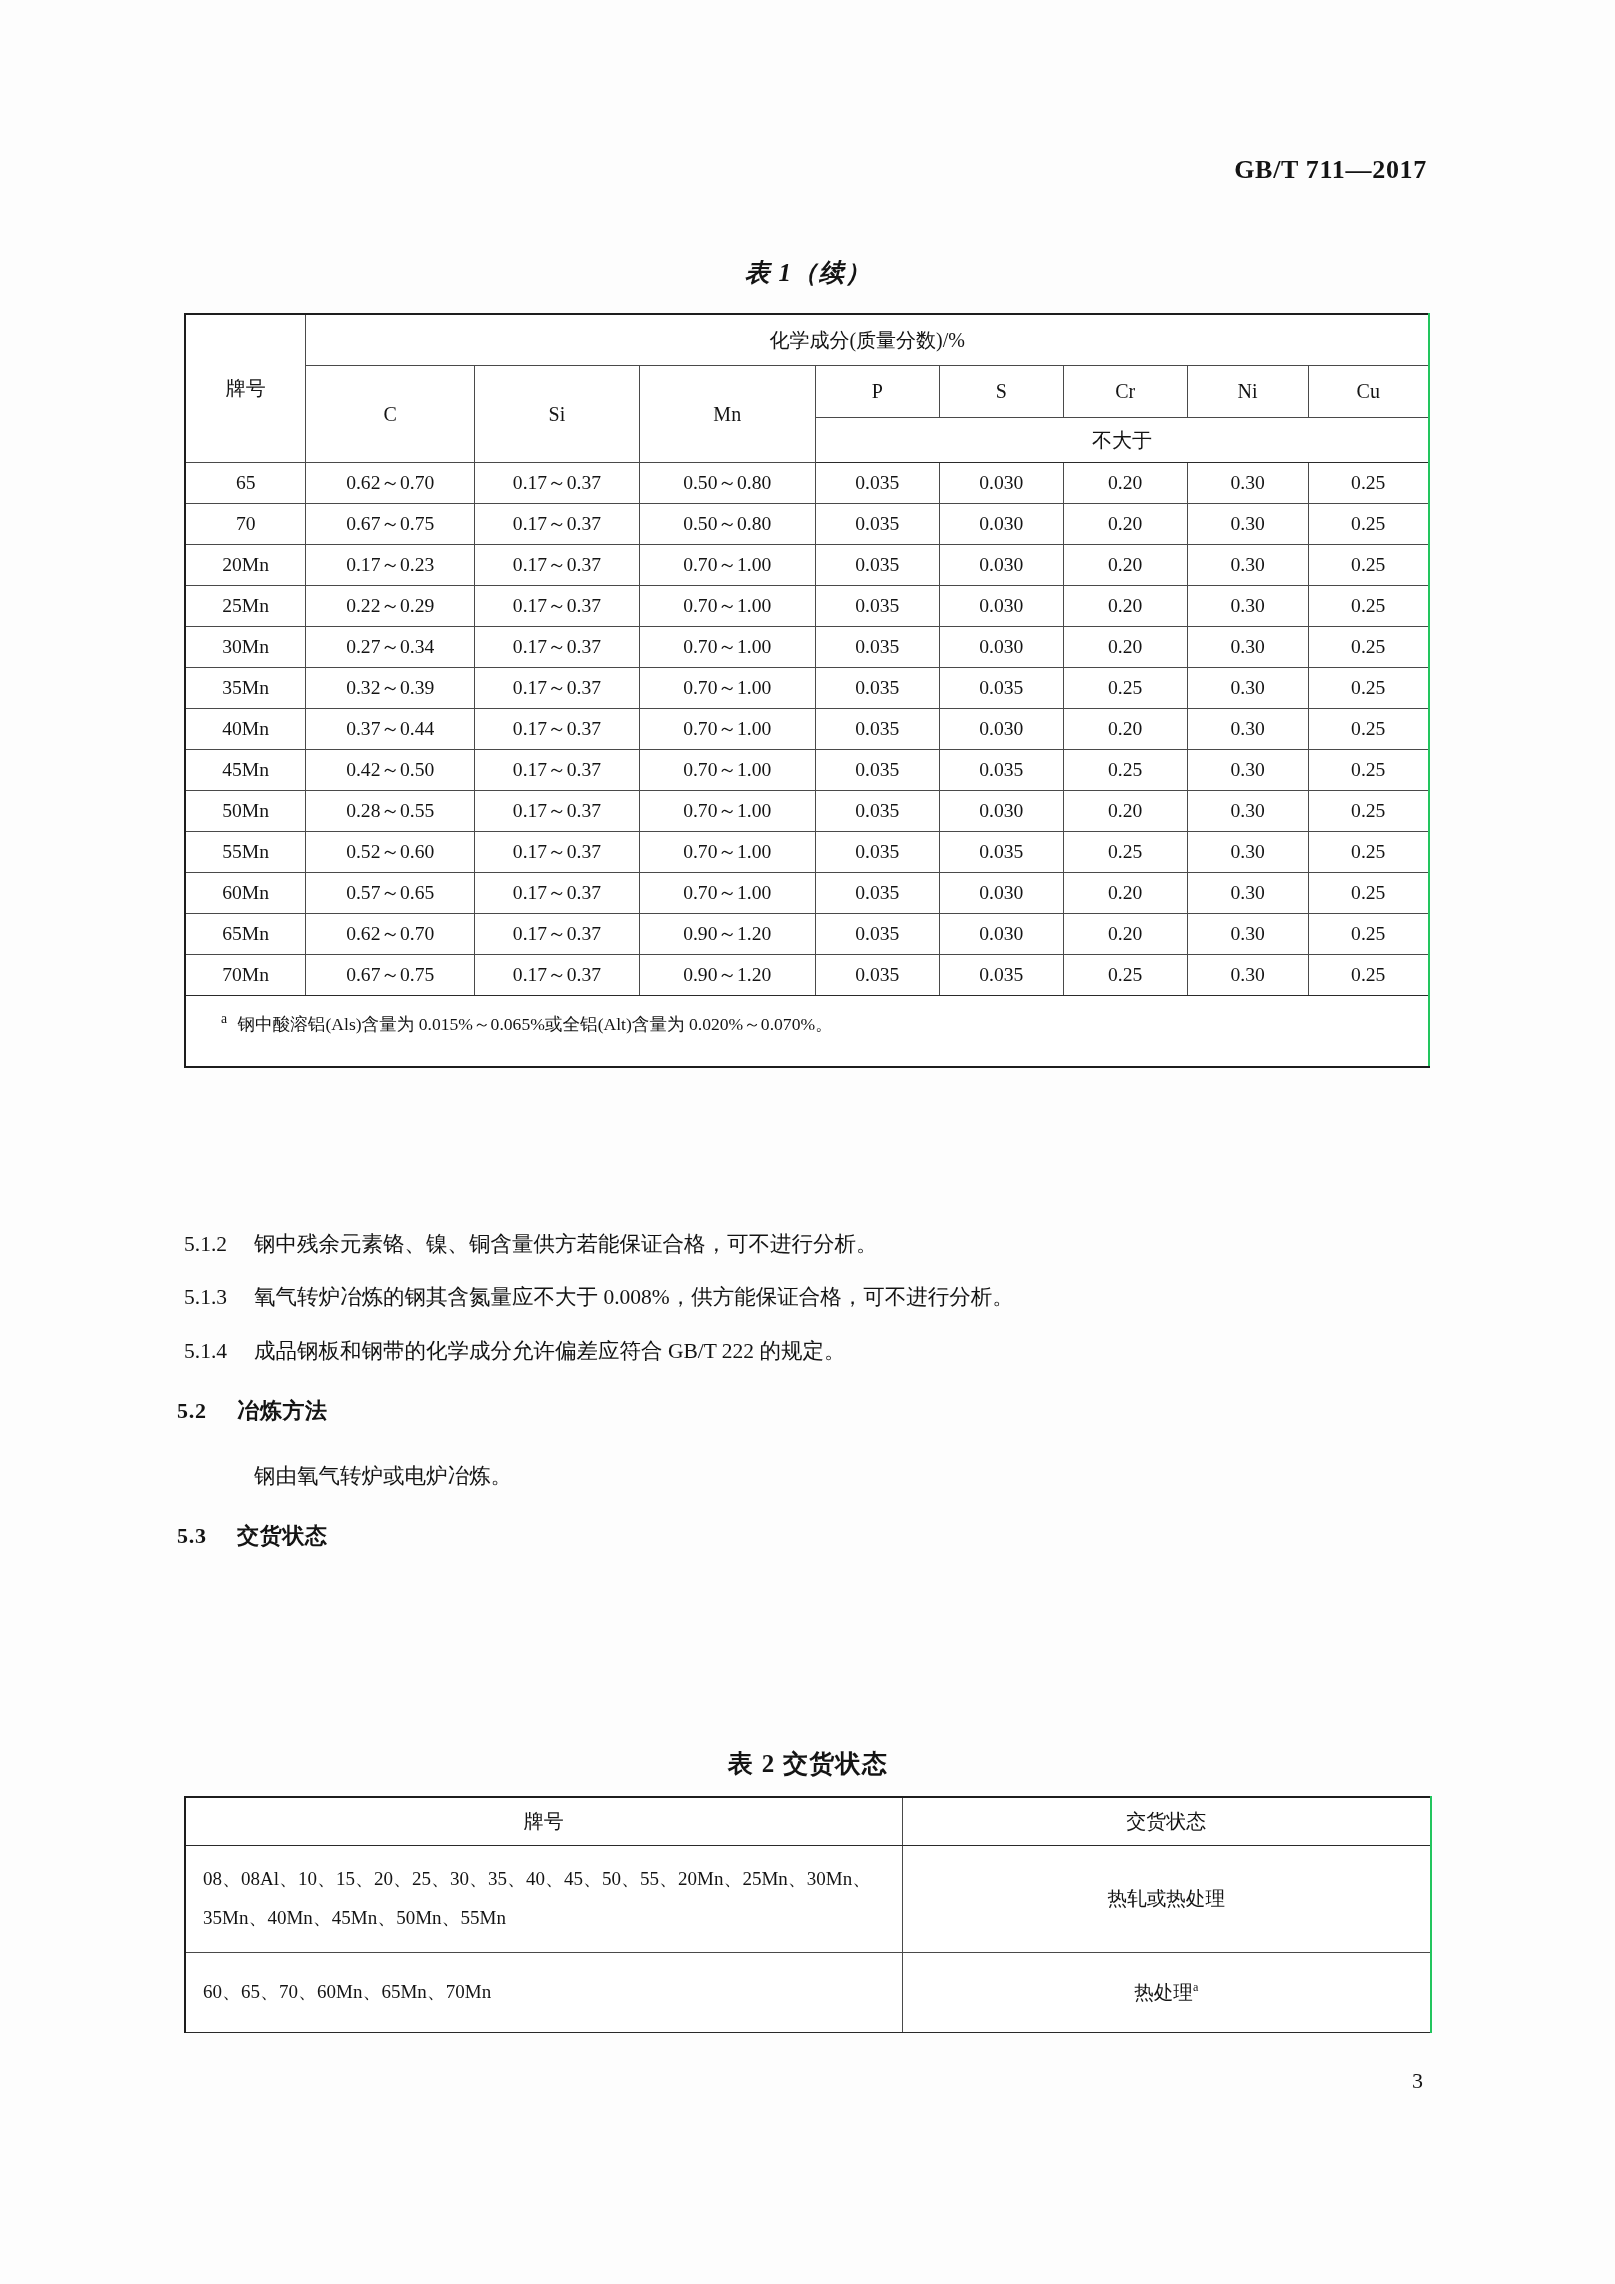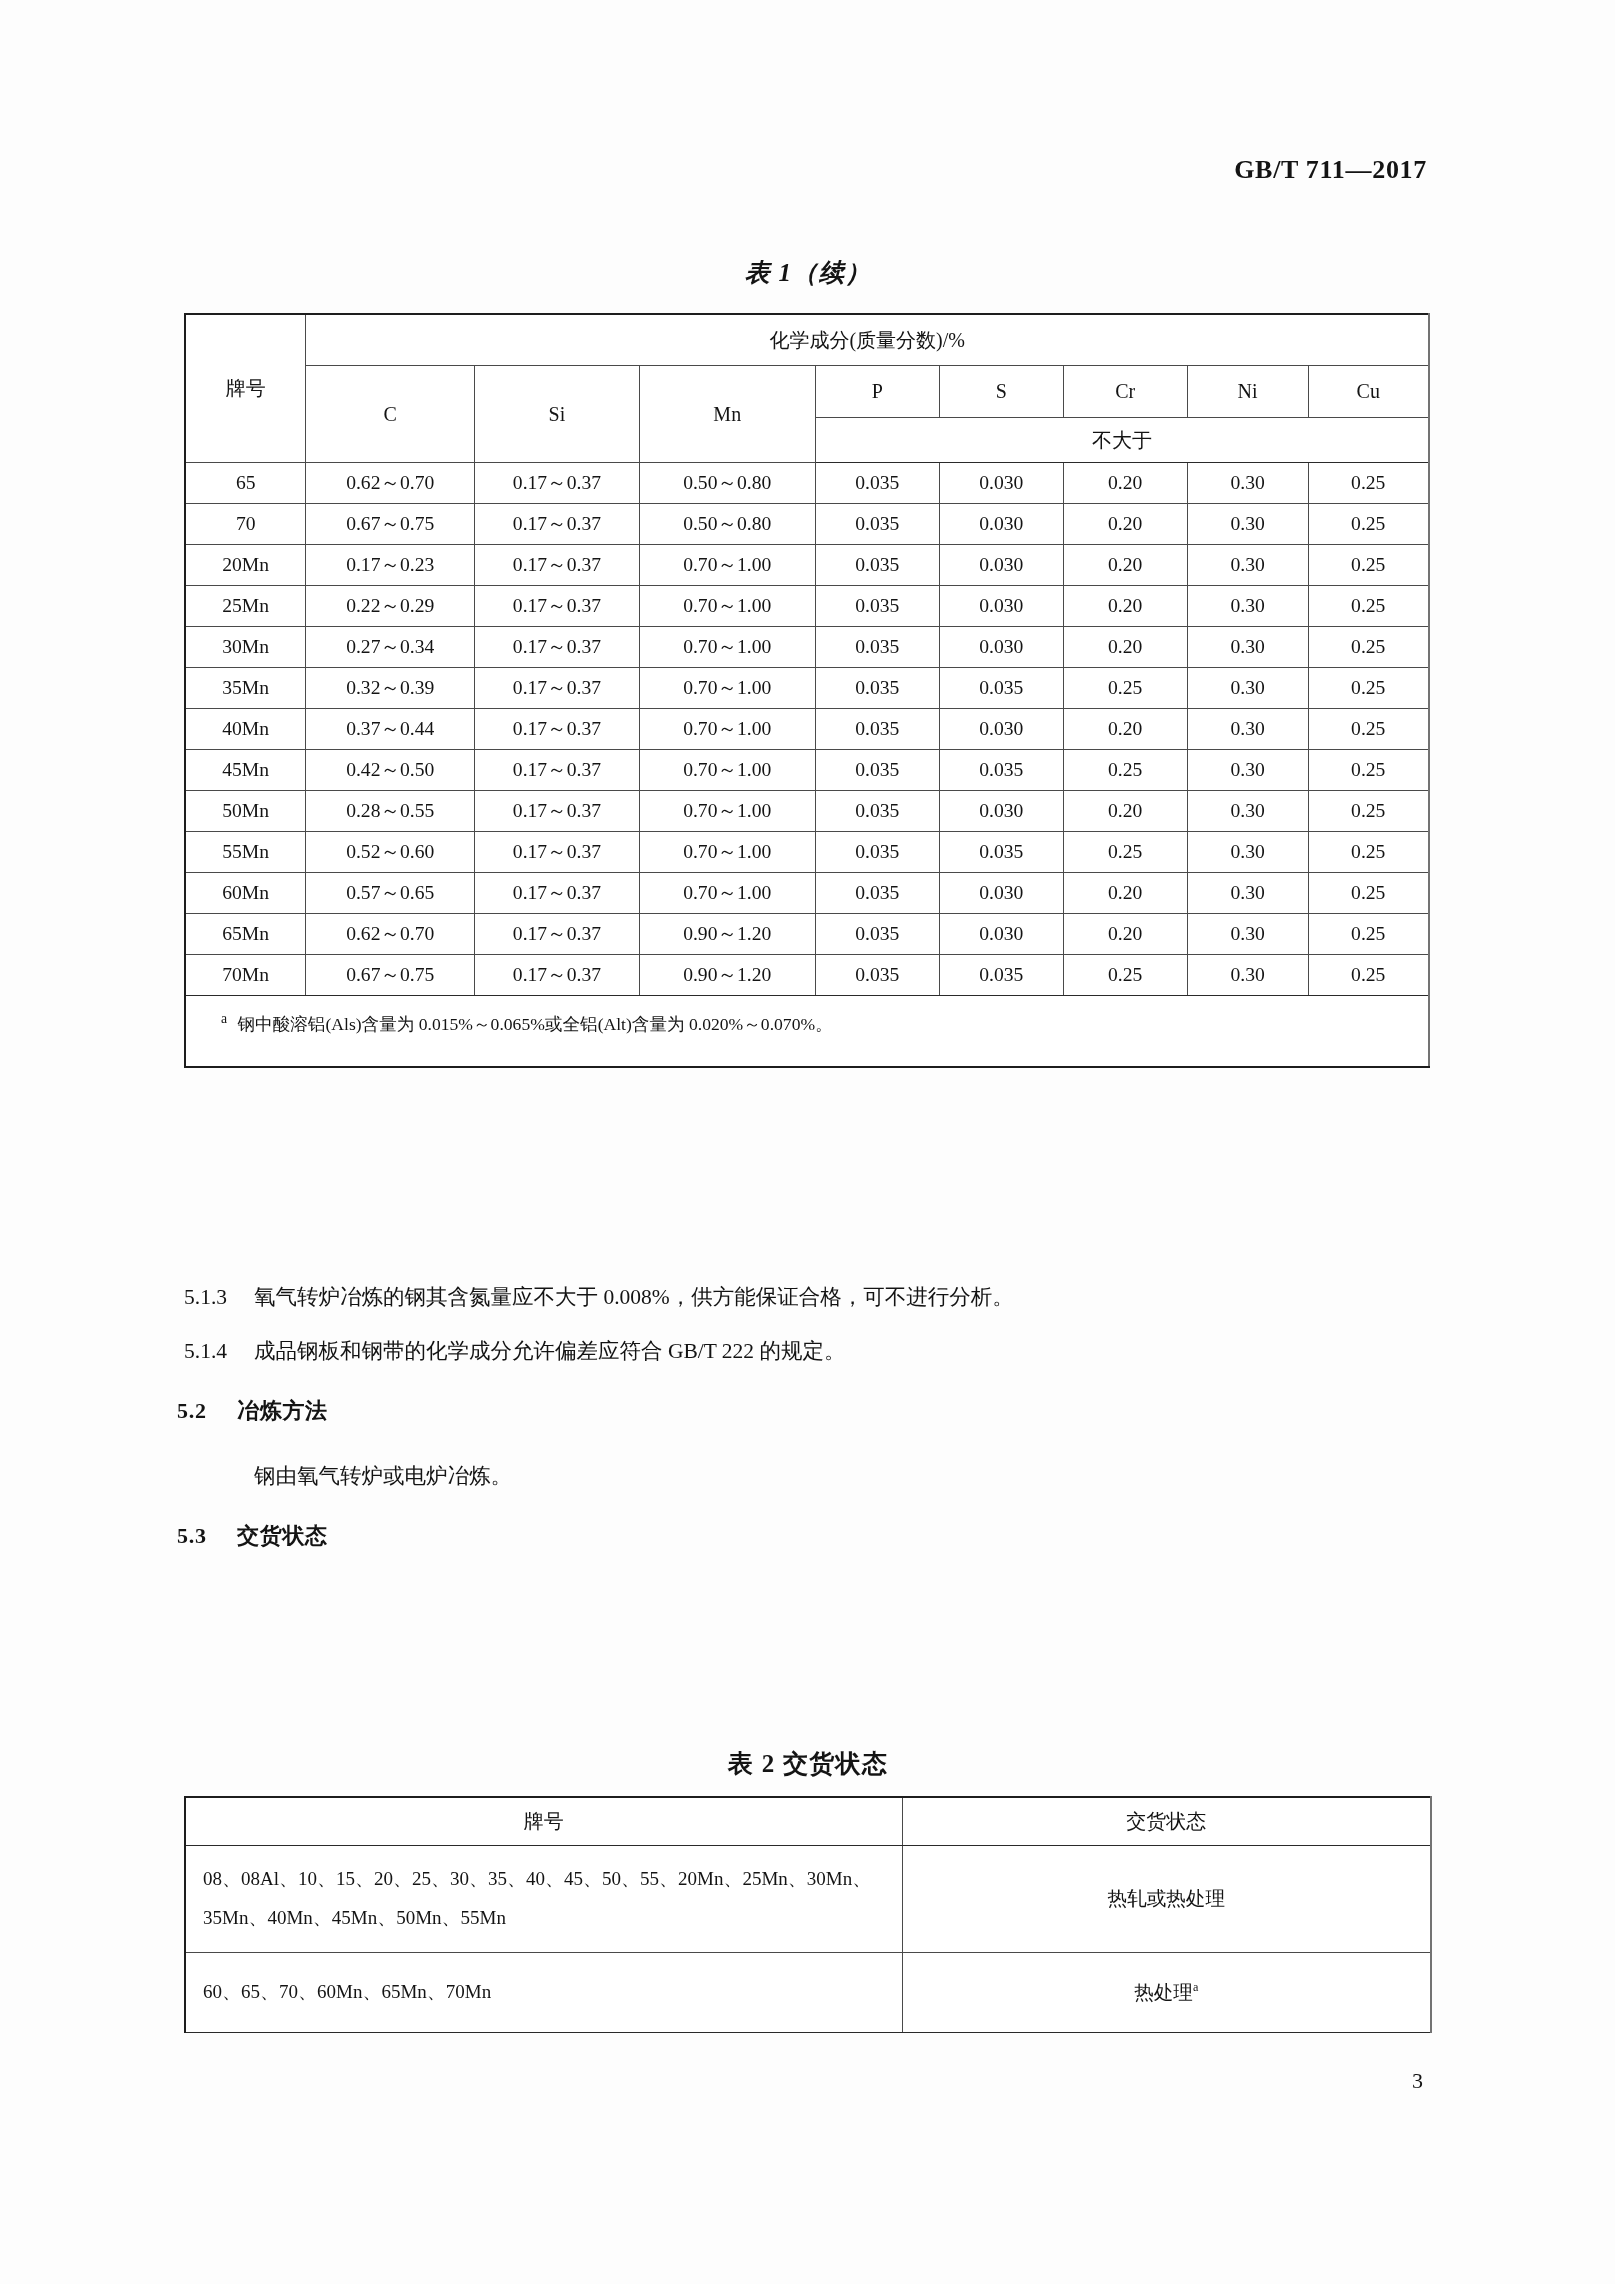--- a/index.html
+++ b/index.html
@@ -64,21 +64,21 @@
     border: 0.7px solid #4a4a4a;
     text-align: center;
     vertical-align: middle;
     font-weight: normal;
     padding: 0;
     line-height: 1.25;
   }
   table.gb .outer-top    { border-top: 2px solid #1d1d1d; }
   table.gb .outer-bottom { border-bottom: 2px solid #1d1d1d; }
   table.gb .outer-left   { border-left: 2px solid #1d1d1d; }
-  table.gb .outer-right  { border-right: 2px solid #737373; }
+  table.gb .outer-right  { border-right: 2px solid #22c55e; }
   table.gb .thick-bottom { border-bottom: 1.3px solid #2a2a2a; }
 
   
   #table1 {
     position: absolute;
     top: 313px;
     left: 184px;
     width: 1246px;
   }
   #table1 td {
@@ -372,20 +372,23 @@
         <td class="val thick-bottom">0.25</td>
         <td class="val thick-bottom">0.30</td>
         <td class="val outer-right thick-bottom">0.25</td>
       </tr>
       <tr>
         <td class="footnote outer-left outer-right outer-bottom" colspan="9"><span class="fn-marker">a</span><span>钢中酸溶铝(Als)含量为 0.015%～0.065%或全铝(Alt)含量为 0.020%～0.070%。</span></td>
       </tr>
     </tbody>
   </table>
 
+  <div class="clause" id="c512">
+    <span class="num">5.1.2</span><span>钢中残余元素铬、镍、铜含量供方若能保证合格，可不进行分析。</span>
+  </div>
 
   <div class="clause" id="c513">
     <span class="num">5.1.3</span><span>氧气转炉冶炼的钢其含氮量应不大于 0.008%，供方能保证合格，可不进行分析。</span>
   </div>
 
   <div class="clause" id="c514">
     <span class="num">5.1.4</span><span>成品钢板和钢带的化学成分允许偏差应符合 GB/T 222 的规定。</span>
   </div>
 
   <div class="clause-head" id="h52">

